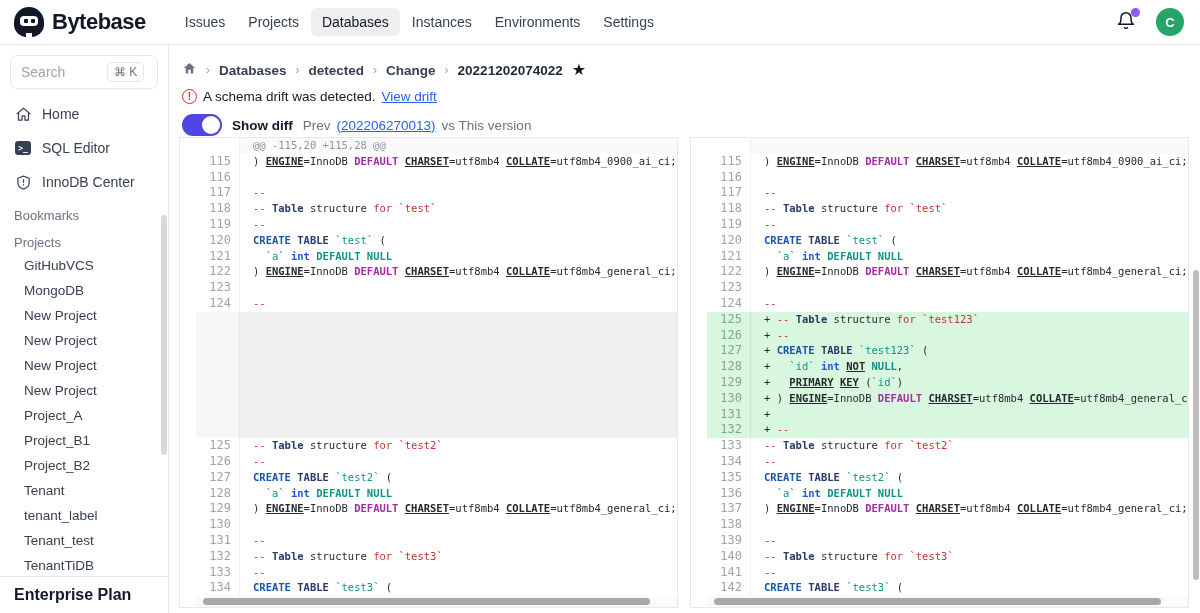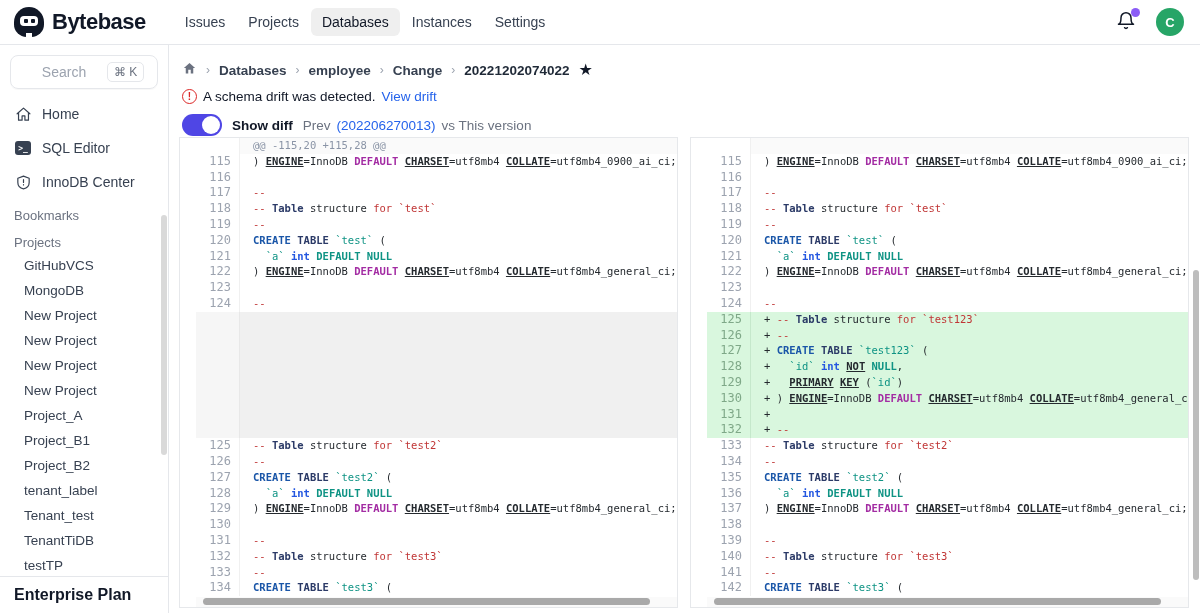--- a/index.html
+++ b/index.html
@@ -26,21 +26,21 @@
   .bell-dot { position:absolute; right:-2px; top:-3px; width:9px; height:9px; border-radius:50%; background:#8b5cf6; }
   .avatar { width:28px; height:28px; border-radius:50%; color:#fff; font-size:13px; font-weight:700;
     display:flex; align-items:center; justify-content:center; cursor:pointer; }
 
   
   .sidebar { position:absolute; left:0; top:45px; width:169px; height:568px;
     border-right:1px solid #e5e7eb; background:#fff; }
   .search-box { margin:10px 10px 8px 10px; height:34px; border:1px solid #e5e7eb; border-radius:8px;
     display:flex; align-items:center; padding:0 6px 0 10px; box-shadow:0 1px 1px rgba(0,0,0,0.03); }
   .search-box input { border:none; outline:none; width:86px; font-size:14px; color:#374151;
-    font-family:"Liberation Sans", sans-serif; background:transparent;text-align:center; }
+    font-family:"Liberation Sans", sans-serif; background:transparent; }
   .search-box input::placeholder { color:#9ca3af; }
   .kbd { font-size:12px; color:#6b7280; border:1px solid #e5e7eb; border-radius:5px; padding:2px 6px;
     background:#fff; white-space:nowrap; }
   .side-item { display:flex; align-items:center; gap:10px; padding:8px 14px; font-size:14px;
     color:#374151; cursor:pointer; }
   .side-item .ic { width:18px; height:18px; display:flex; align-items:center; justify-content:center; }
   .side-item .ic svg { width:17px; height:17px; stroke:#374151; fill:none; stroke-width:1.7; }
   .icon-term { width:16px; height:14px; background:#374151; border-radius:3px; color:#fff; font-size:8px;
     font-weight:700; display:flex; align-items:center; justify-content:center; font-family:"DejaVu Sans Mono",monospace;}
   .side-section { padding:9px 14px 3px 14px; font-size:13px; color:#6b7280; }
@@ -54,21 +54,21 @@
   .main { position:absolute; left:170px; top:45px; width:1030px; height:568px; background:#fff; }
   .crumbs { display:flex; align-items:center; gap:9px; padding:16px 0 0 12px; font-size:13.5px; color:#4b5563; }
   .crumbs .sep { color:#9ca3af; font-size:12px; }
   .crumb { cursor:pointer; font-weight:500; }
   .crumb.current { color:#1f2937; font-weight:600; }
   .crumb-home svg { width:15px; height:15px; fill:#6b7280; }
   .star { color:#111827; font-size:16px; cursor:pointer; line-height:1; }
   .drift { display:flex; align-items:center; gap:6px; padding:10px 0 0 12px; font-size:13.5px; color:#111827; }
   .warn-ic { width:15px; height:15px; border:1.5px solid #dc2626; border-radius:50%; color:#dc2626;
     font-size:10px; font-weight:700; display:flex; align-items:center; justify-content:center; }
-  .link { color:#2563eb; cursor:pointer; }
+  .link { color:#2563eb; cursor:pointer;text-decoration:underline; }
   .toolbar { display:flex; align-items:center; gap:10px; padding:10px 0 0 12px; font-size:13.5px; }
   .toggle { width:40px; height:22px; border-radius:11px; position:relative; cursor:pointer; }
   .toggle .knob { position:absolute; right:2px; top:2px; width:18px; height:18px; border-radius:50%; background:#fff; }
   .toggle-label { font-weight:700; color:#111827; }
   .muted { color:#6b7280; }
 
   
   .diff-wrap { position:absolute; left:9px; top:92px; width:1011px; display:flex; gap:12px; }
   .panel { width:499px; border:1px solid #e6e8eb; background:#fff; overflow:hidden;padding-left:16px; }
   .code-rows { font-family:"DejaVu Sans Mono", monospace; font-size:10.5px; }
@@ -111,20 +111,21 @@
         <div class="logo-eye r"></div>
       <div class="logo-notch"></div>
     </div>
     <span class="brand-name">Bytebase</span>
   </div>
   <div class="nav-items" id="nav-items">
       <div class="nav-item">Issues</div>
       <div class="nav-item">Projects</div>
       <div class="nav-item active">Databases</div>
       <div class="nav-item">Instances</div>
+      <div class="nav-item">Environments</div>
       <div class="nav-item">Settings</div>
     </div>
   <div class="nav-right">
     <div class="bell">
       <svg viewBox="0 0 24 24" fill="none" stroke-width="1.8" stroke-linecap="round" stroke-linejoin="round">
         <path d="M18 8a6 6 0 10-12 0c0 7-3 8-3 8h18s-3-1-3-8"></path>
           <path d="M13.7 20a2 2 0 01-3.4 0"></path>
       </svg>
       <span class="bell-dot" style="background: rgb(139, 92, 246);"></span>
     </div>
@@ -167,20 +168,21 @@
   <div id="proj-list">
       <div class="proj-item">GitHubVCS</div>
       <div class="proj-item">MongoDB</div>
       <div class="proj-item">New Project</div>
       <div class="proj-item">New Project</div>
       <div class="proj-item">New Project</div>
       <div class="proj-item">New Project</div>
       <div class="proj-item">Project_A</div>
       <div class="proj-item">Project_B1</div>
       <div class="proj-item">Project_B2</div>
+      <div class="proj-item">Tenant</div>
       <div class="proj-item">tenant_label</div>
       <div class="proj-item">Tenant_test</div>
       <div class="proj-item">TenantTiDB</div>
       <div class="proj-item">testTP</div>
       <div class="proj-item">TiDB Cloud</div>
     </div>
 
   <div class="plan-bar">Enterprise Plan</div>
   <div class="side-scroll"></div>
 </div>
@@ -189,21 +191,21 @@
 
   <div class="crumbs">
     <span class="crumb-home">
       <svg viewBox="0 0 24 24">
           <path d="M12 3l9 8h-3v9h-4v-6h-4v6H6v-9H3z"></path>
         </svg>
     </span>
     <span class="sep">›</span>
     <span class="crumb" style="font-weight:700;color:#374151;">Databases</span>
     <span class="sep">›</span>
-    <span class="crumb" style="font-weight:700;color:#374151;">employee</span>
+    <span class="crumb" style="font-weight:700;color:#374151;">detected</span>
     <span class="sep">›</span>
     <span class="crumb" style="font-weight:700;color:#374151;">Change</span>
     <span class="sep">›</span>
     <span class="crumb current">20221202074022</span>
     <span class="star">★</span>
   </div>
 
   <div class="drift">
     <span class="warn-ic">!</span>
     <span>A schema drift was detected.</span>

